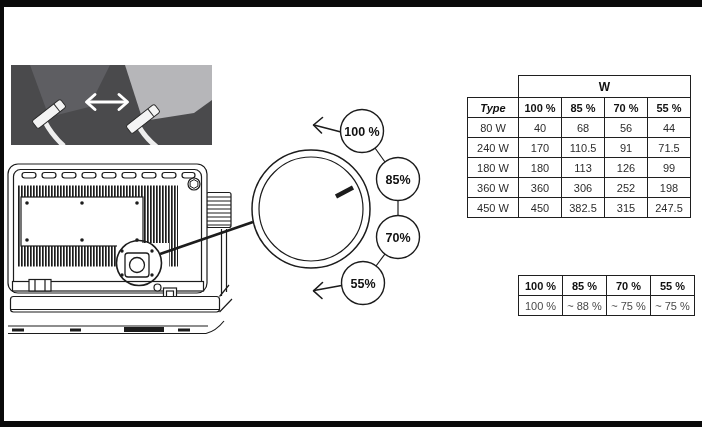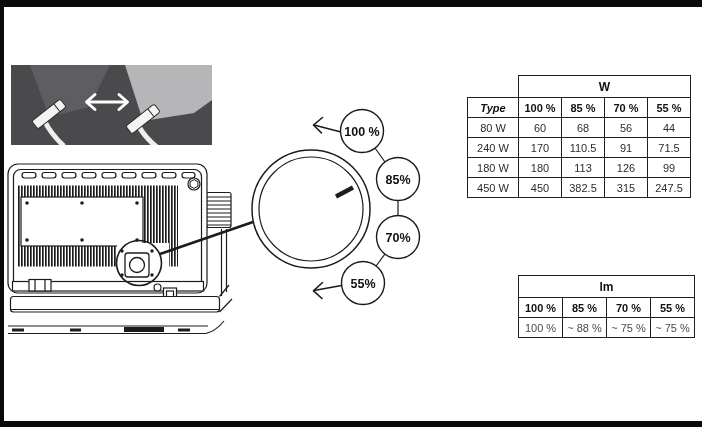--- a/index.html
+++ b/index.html
@@ -184,54 +184,58 @@
     </tr>
     <tr>
       <td class="hdr tcol">Type</td>
       <td class="hdr pcol">100 %</td>
       <td class="hdr pcol">85 %</td>
       <td class="hdr pcol">70 %</td>
       <td class="hdr pcol">55 %</td>
     </tr>
     <tr>
       <td>80 W</td>
-      <td>60</td>
+      <td>40</td>
       <td>68</td>
       <td>56</td>
       <td>44</td>
     </tr>
     <tr>
       <td>240 W</td>
       <td>170</td>
       <td>110.5</td>
       <td>91</td>
       <td>71.5</td>
     </tr>
     <tr>
       <td>180 W</td>
       <td>180</td>
       <td>113</td>
       <td>126</td>
       <td>99</td>
     </tr>
     <tr>
+      <td>360 W</td>
+      <td>360</td>
+      <td>306</td>
+      <td>252</td>
+      <td>198</td>
+    </tr>
+    <tr>
       <td>450 W</td>
       <td>450</td>
       <td>382.5</td>
       <td>315</td>
       <td>247.5</td>
     </tr>
   </tbody>
     </table>
 
   <table class="tbl" id="lmtable">
     <tbody>
-        <tr>
-      <td class="hdr unit" colspan="4">lm</td>
-    </tr>
     <tr>
       <td class="hdr pcol">100 %</td>
       <td class="hdr pcol">85 %</td>
       <td class="hdr pcol">70 %</td>
       <td class="hdr pcol">55 %</td>
     </tr>
     <tr>
       <td class="val">100 %</td>
       <td class="val">~ 88 %</td>
       <td class="val">~ 75 %</td>

